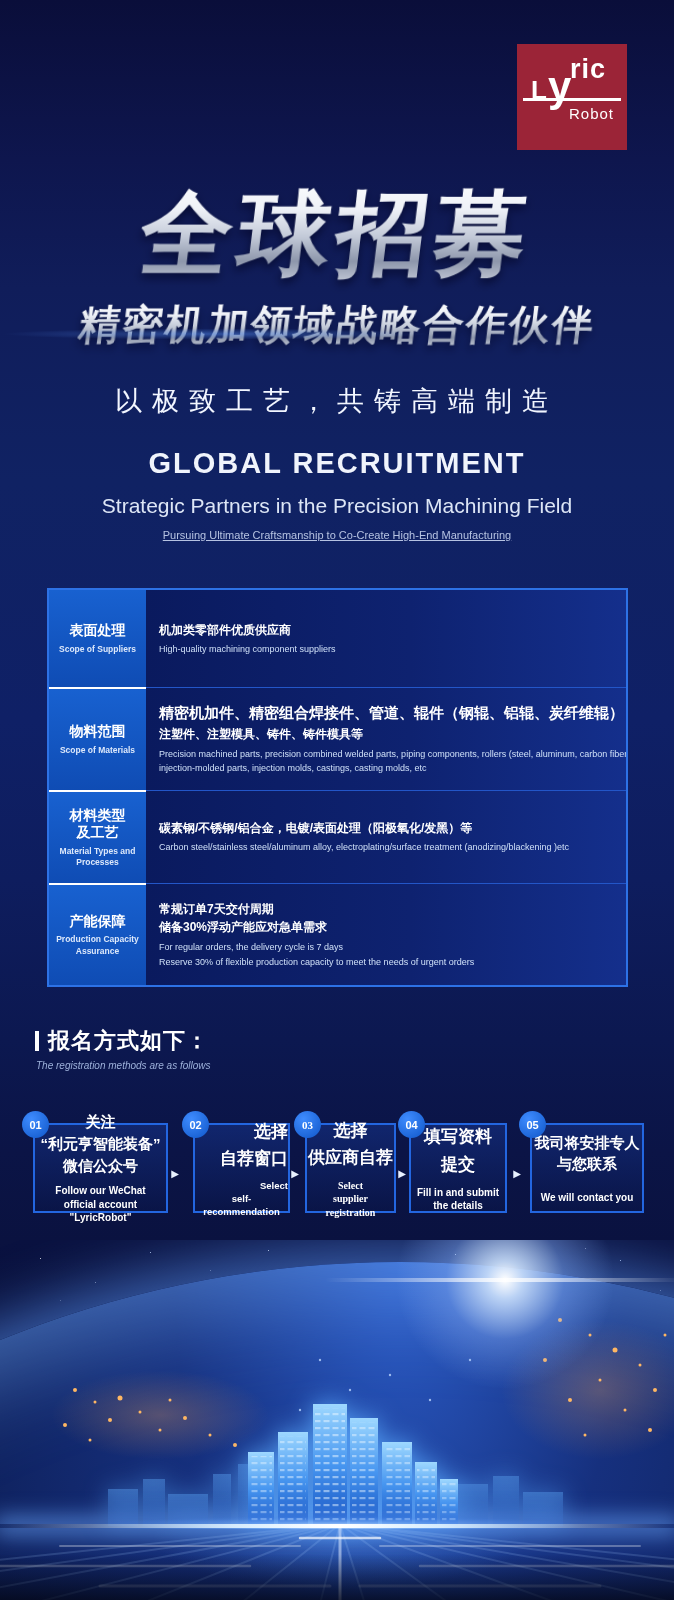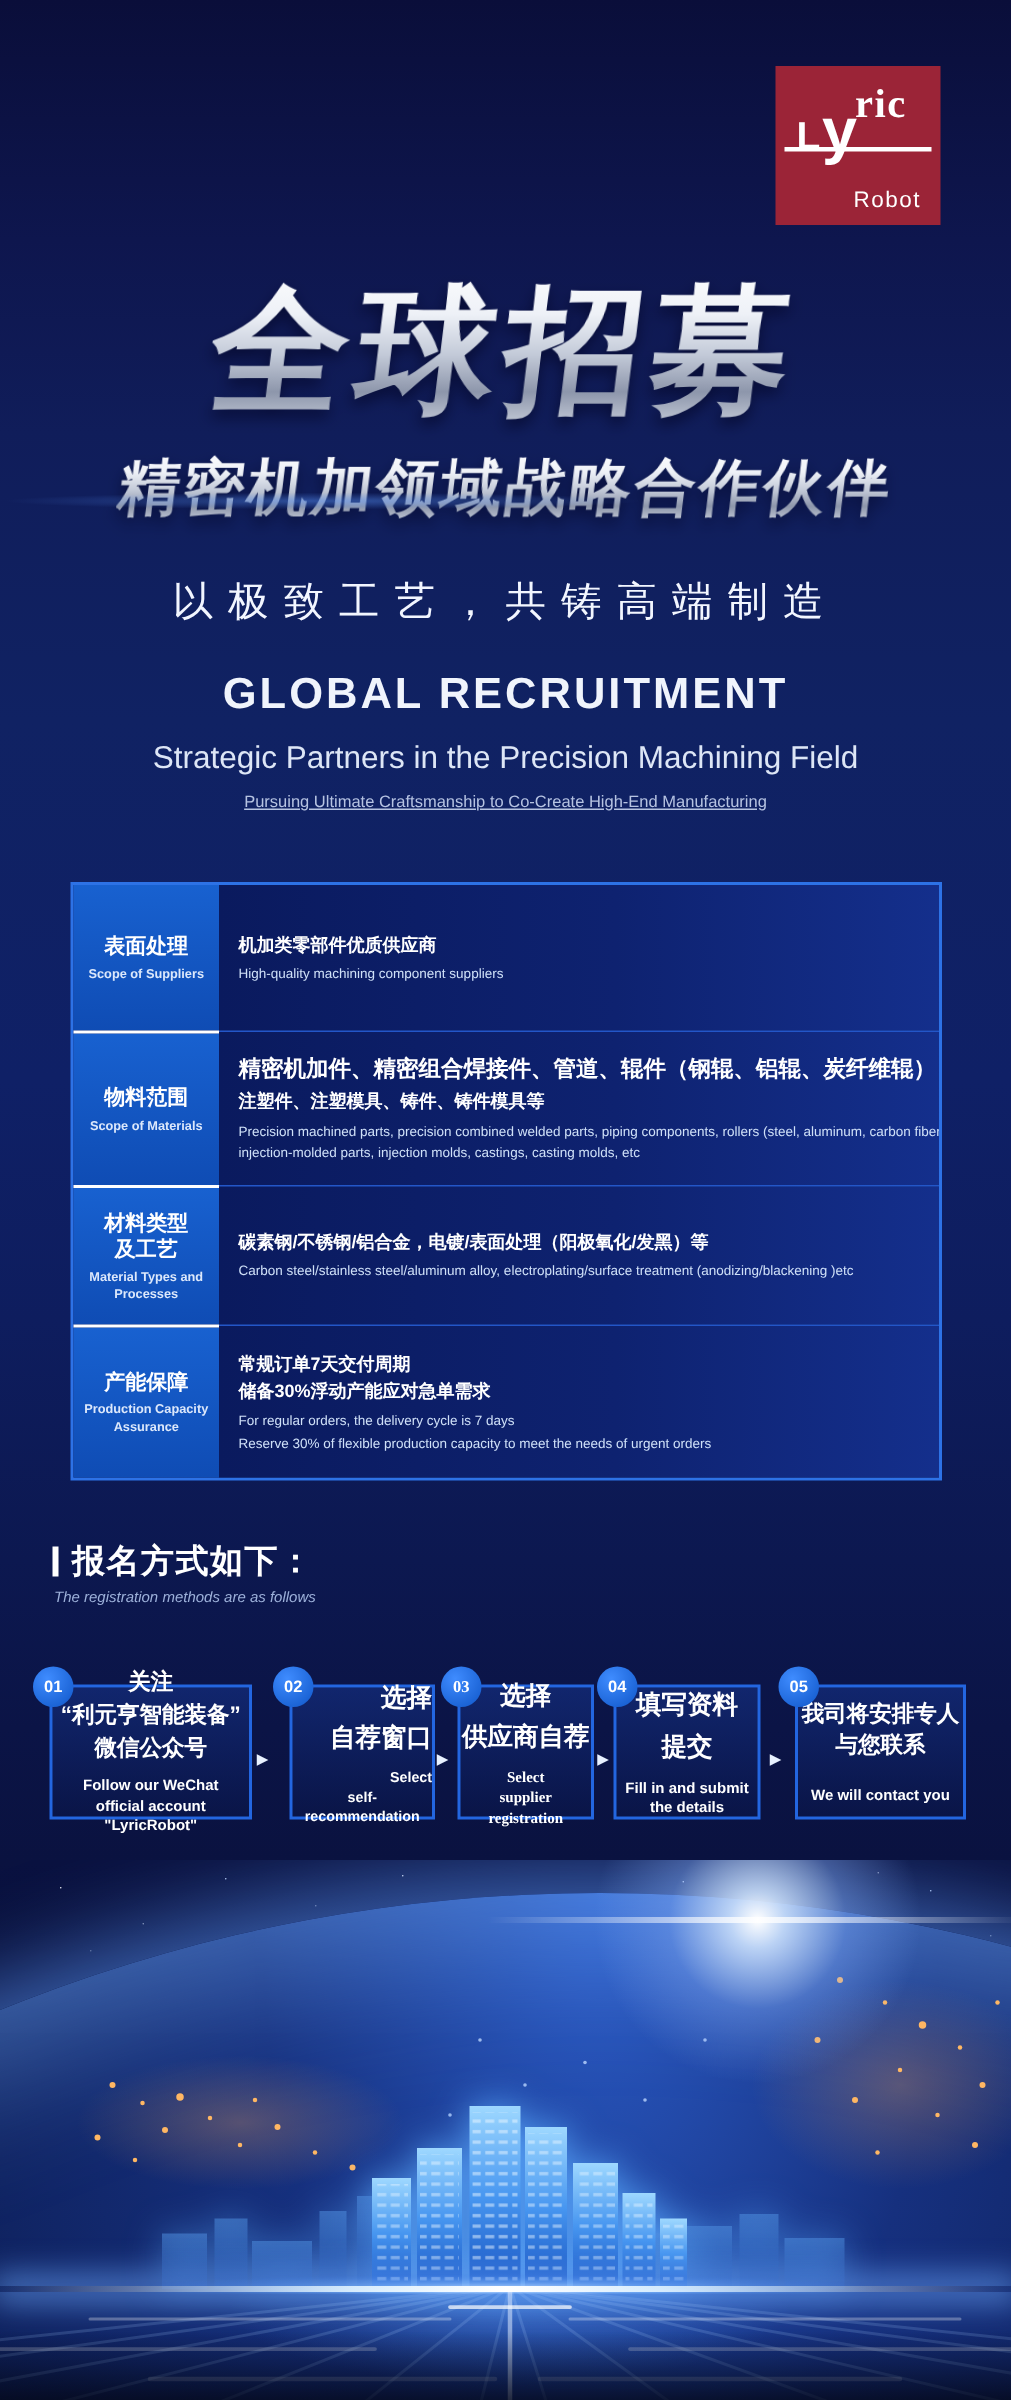--- a/index.html
+++ b/index.html
@@ -9,22 +9,22 @@
     background:linear-gradient(180deg,
       #0a0e3a 0%, #0e164e 10%, #101d5a 18%, #102263 30%,
       #0f2066 45%, #0e1d5e 55%, #0c1850 65%, #0b1446 72%,
       #0a1240 77.5%, #060a2c 88%, #04061c 100%);
   }
   
   .logo{position:absolute;top:44px;right:47px;width:110px;height:106px;background:#9b2437;}
   .logo span{position:absolute;color:#fff;line-height:1;}
   .logo .l1{top:33px;left:14px;font-size:26px;font-weight:bold;}
   .logo .l2{top:22px;left:31px;font-size:42px;font-weight:bold;}
-  .logo .l3{top:12px;left:53px;font-size:27px;font-weight:bold;letter-spacing:1px;font-family:Liberation Serif, serif;}
-  .logo .l4{top:62px;left:52px;font-size:15px;font-weight:400;letter-spacing:1px;margin-top:20px;}
+  .logo .l3{top:12px;left:53px;font-size:27px;font-weight:bold;letter-spacing:1px;}
+  .logo .l4{top:62px;left:52px;font-size:15px;font-weight:400;letter-spacing:1px;}
   .logo .bar{position:absolute;top:54px;left:6px;width:98px;height:3px;background:#fff;}
   
   .center{position:absolute;left:0;width:100%;text-align:center;}
   .metal{
     display:inline-block;font-weight:900;transform:skewX(-7deg);
     background:linear-gradient(180deg,#ffffff 0%,#eef1f7 30%,#c3cad8 52%,#8d96ab 72%,#e3e8f1 100%);
     -webkit-background-clip:text;background-clip:text;color:transparent;
     filter:drop-shadow(0 5px 5px rgba(0,0,25,.55));
   }
   .hero-title{top:172px;font-size:92px;letter-spacing:6px;}

